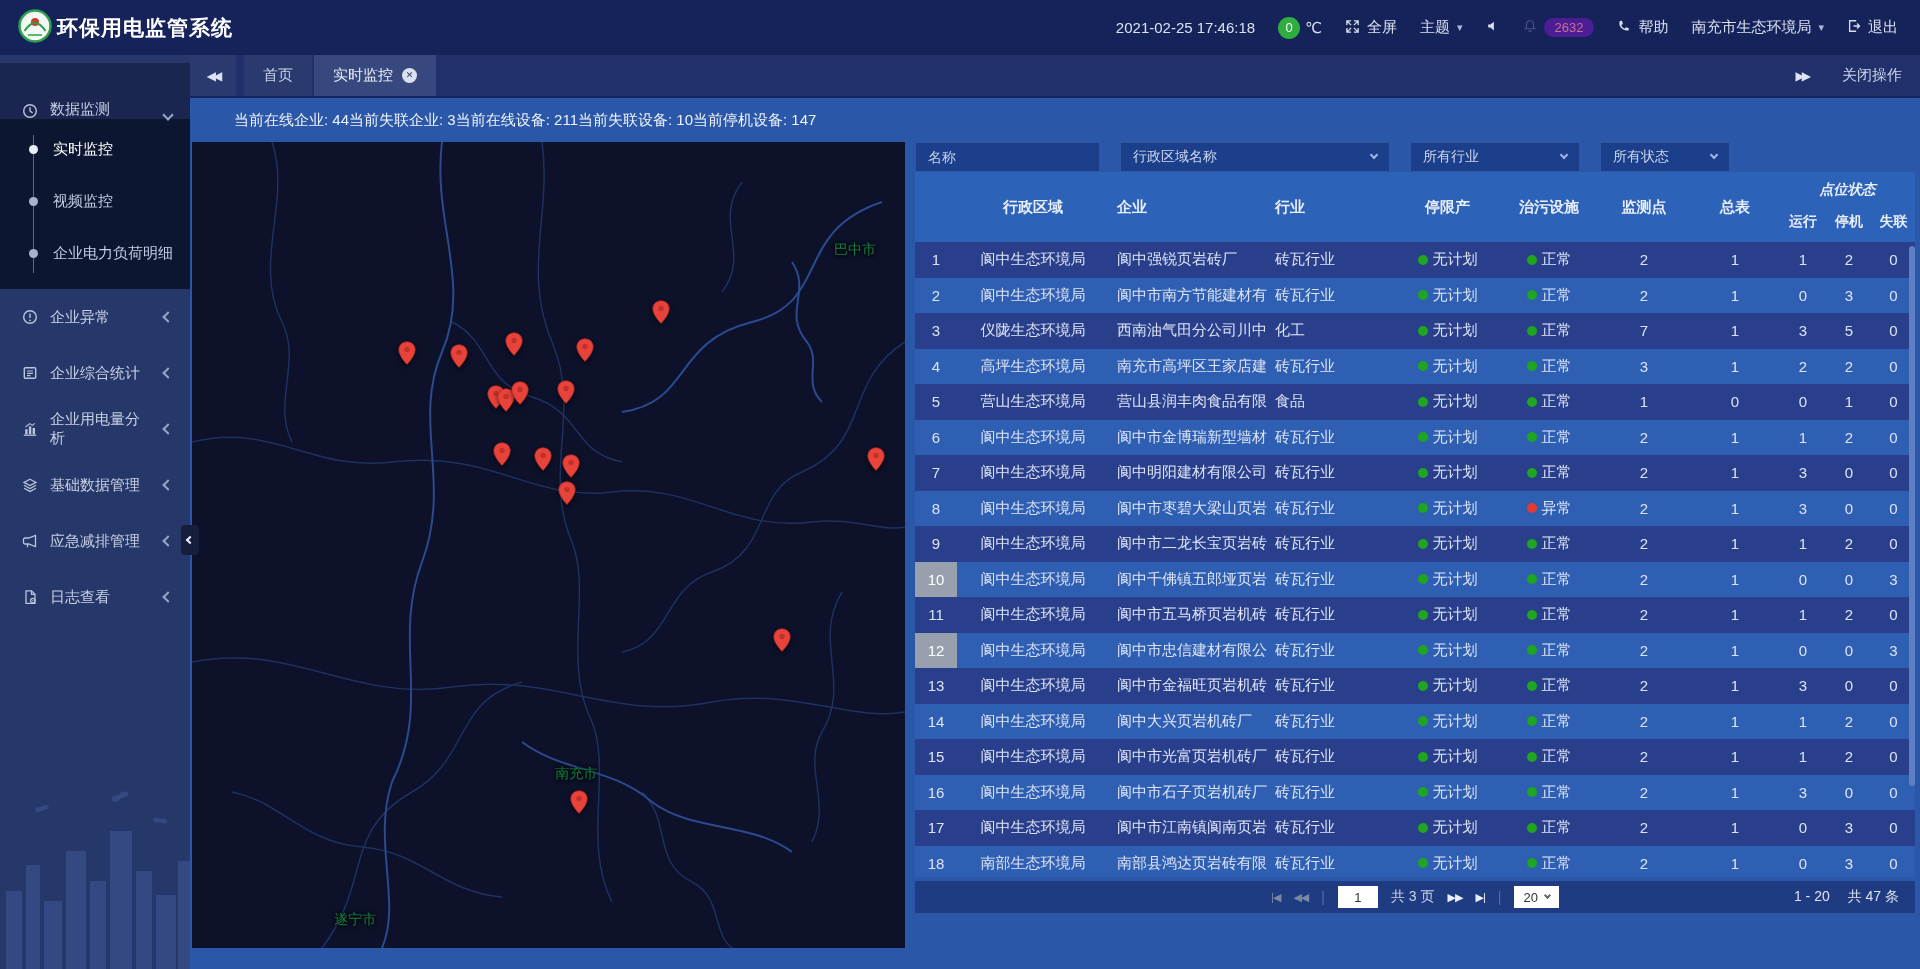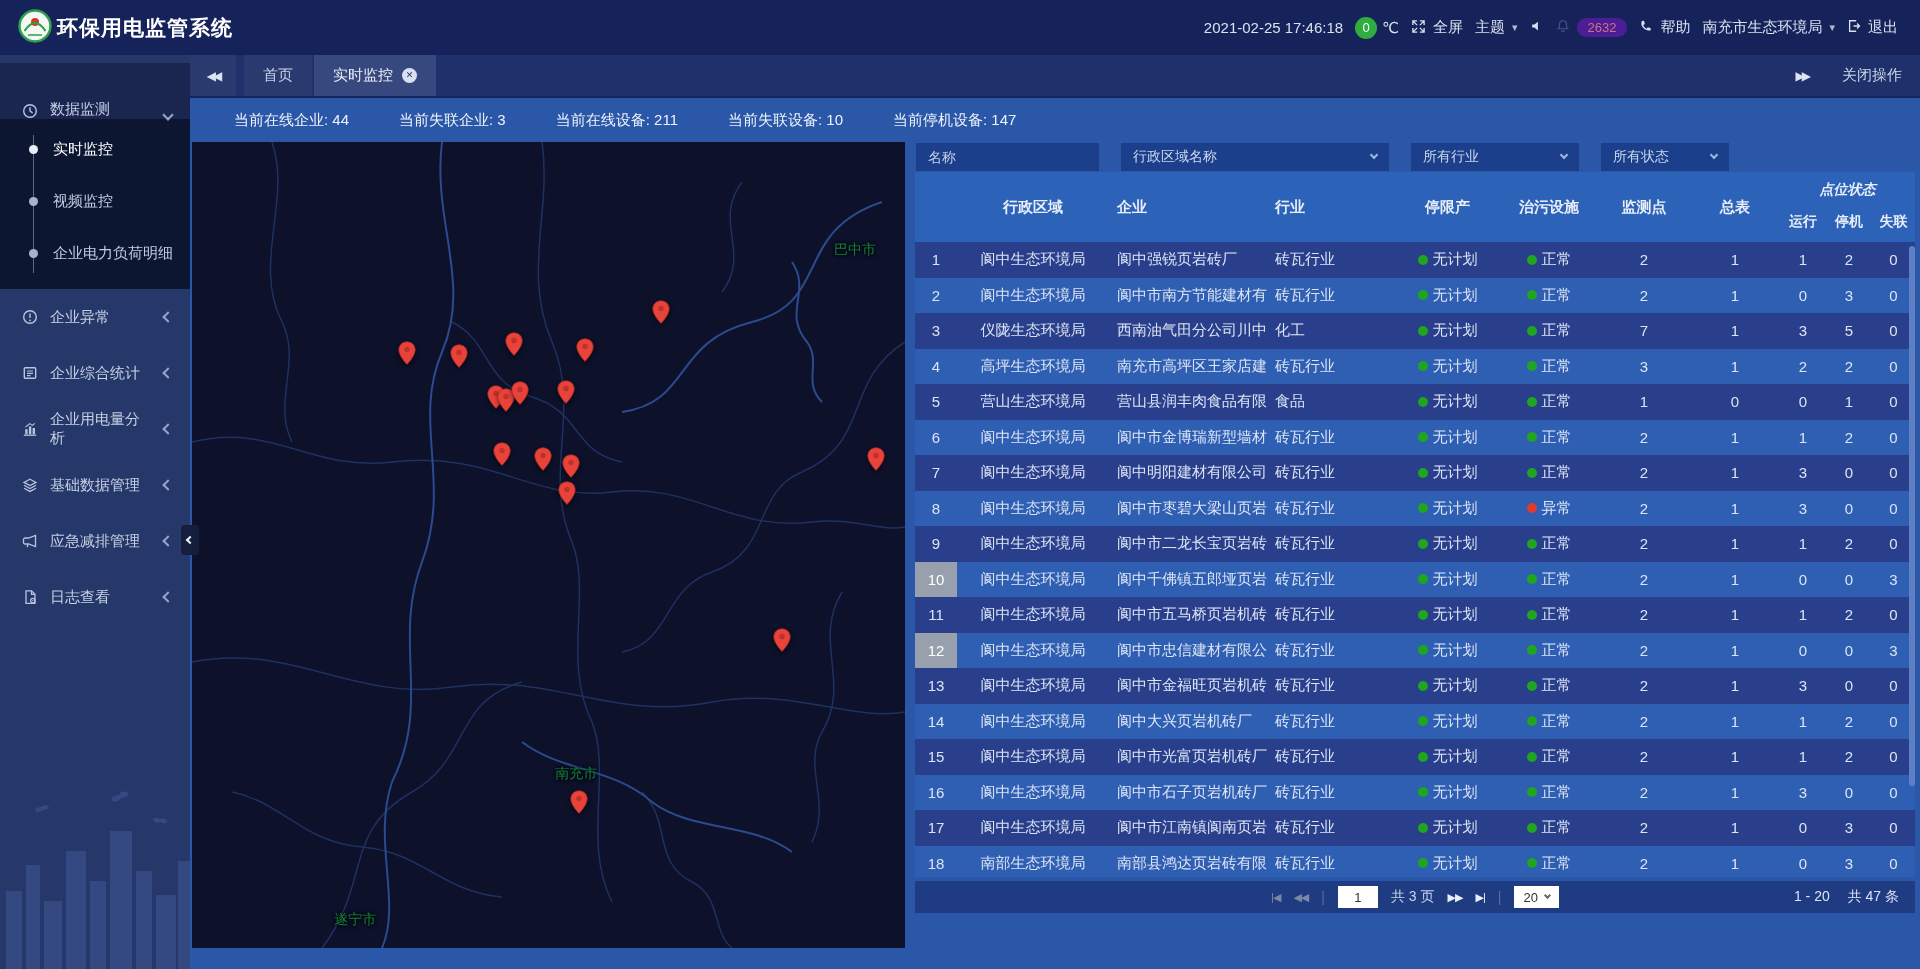--- a/index.html
+++ b/index.html
@@ -4,21 +4,21 @@
 <style>
   * { margin:0; padding:0; box-sizing:border-box; }
   html,body { width:1920px; height:969px; overflow:hidden;
     font-family:"Liberation Sans","DejaVu Sans",sans-serif; background:#2B57A8; }
 
   
   .topbar { height:55px; background:#16235B; display:flex; align-items:center;
     justify-content:space-between; padding:0 22px 0 18px; }
   .brand { display:flex; align-items:center; gap:5px; }
   .app-title { color:#FFFFFF; font-size:21px; font-weight:bold; letter-spacing:1px; }
-  .top-right { display:flex; align-items:center; gap:12px; color:#D9E0EF; font-size:15px; }
+  .top-right { display:flex; align-items:center; gap:23px; color:#D9E0EF; font-size:15px; }
   .hitem { display:flex; align-items:center; gap:7px; }
   .temp-wrap { display:flex; align-items:center; gap:5px; }
   .temp-badge { width:22px; height:22px; border-radius:50%; background:#2FAE3F; color:#fff;
     display:flex; align-items:center; justify-content:center; font-size:13px; }
   .badge-pill { background:#4c1d95; color:#C9728C; border-radius:10px; padding:2px 11px; font-size:13px; }
   .caret { font-size:11px; color:#AEB9D4; }
 
   
   .main { display:flex; height:914px; position:relative; }
   .sidebar { width:190px; flex:none; background:#263769; position:relative; overflow:hidden;
@@ -56,21 +56,21 @@
   .tab { display:flex; align-items:center; gap:9px; padding:0 19px; background:#2A3A6E;
     font-size:15px; margin-right:2px; }
   .tab.active { background:#37487E; color:#EAEFF9; }
   .tclose { width:15px; height:15px; border-radius:50%; background:#D9E1F0; color:#2A3A6E;
     font-size:9px; line-height:15px; text-align:center; font-weight:bold; }
   .tab-right { margin-left:auto; display:flex; align-items:center; gap:34px; padding-right:18px; }
   .tab-scroll-r { font-size:12px; letter-spacing:-3px; color:#DCE3F2; }
   .close-ops { font-size:15px; color:#CBD5EA; }
 
   .workspace { flex:1; background:#2B57A8; display:flex; flex-direction:column; overflow:hidden; }
-  .stats { height:44px; display:flex; align-items:center; gap:50px; padding-left:44px;
+  .stats { height:44px; display:flex; align-items:center; padding-left:44px;
     color:#EDF2FB; font-size:15px; }
   .content-row { flex:1; display:flex; gap:10px; padding:0 5px 0 2px; align-items:flex-start; }
 
   
   .map { width:713px; height:806px; flex:none; background:#0D1129; position:relative; overflow:hidden; }
   .map svg.roads { position:absolute; left:0; top:0; }
   .pin { position:absolute; transform:translate(-50%,-100%); z-index:3;
     filter:drop-shadow(0 2px 2px rgba(0,0,0,.5)); }
   .city { position:absolute; transform:translate(-50%,-50%); color:#15803d; font-size:14px;
     z-index:2; text-shadow:0 1px 3px #000,0 0 4px #000; }

